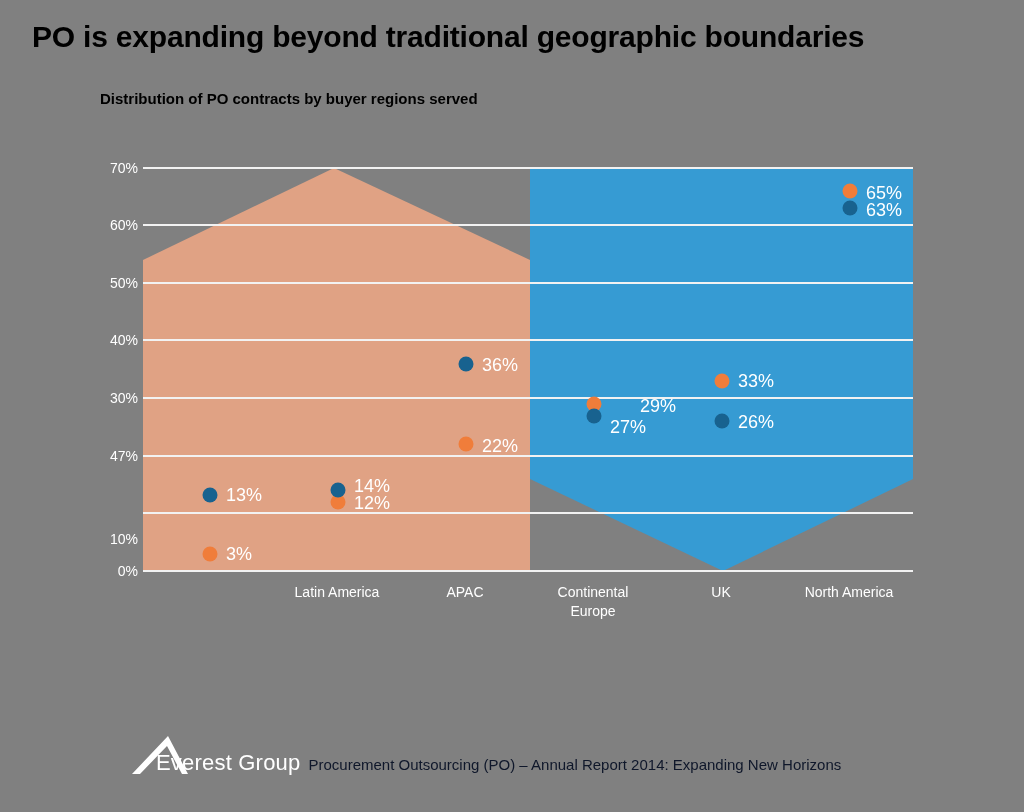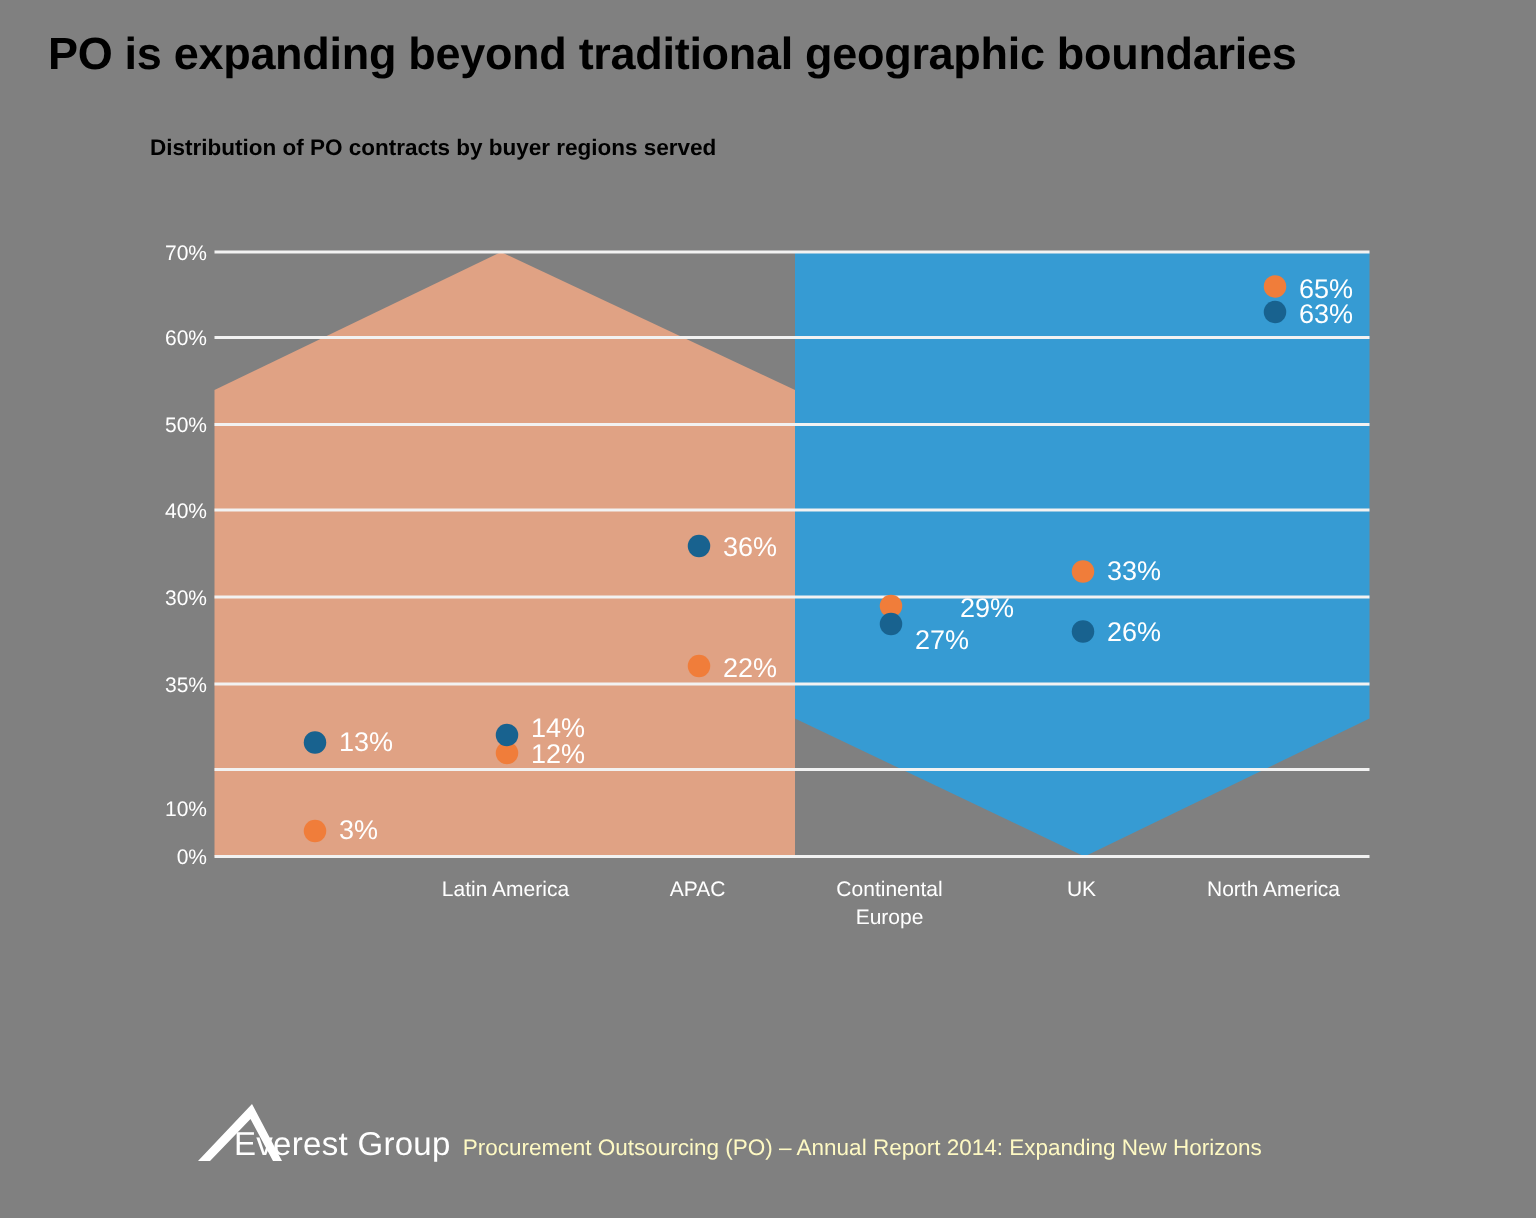--- a/index.html
+++ b/index.html
@@ -143,21 +143,21 @@
     top: -16px;
   }
   #logo-word {
     font-size: 22px;
     color: #ffffff;
     margin-left: 26px;
     letter-spacing: 0.2px;
   }
   #footer-text {
     font-size: 15px;
-    color: #fef9c3;
+    color: #0f172a;
     margin-left: 8px;
     white-space: nowrap;
   }
 </style>
 </head>
 <body>
 
 <div id="slide">
 
   <div id="title">PO is expanding beyond traditional geographic boundaries</div>
@@ -179,21 +179,21 @@
         <line x1="143" y1="340" x2="913" y2="340"></line>
         <line x1="143" y1="398" x2="913" y2="398"></line>
         <line x1="143" y1="456" x2="913" y2="456"></line>
         <line x1="143" y1="513" x2="913" y2="513"></line>
         <line x1="143" y1="571" x2="913" y2="571"></line>
       </g>
     </svg>
 
     <div class="ytick" style="left:92px; top:571px;">0%</div>
     <div class="ytick" style="left:92px; top:539px;">10%</div>
-    <div class="ytick" style="left:92px; top:456px;">35%</div>
+    <div class="ytick" style="left:92px; top:456px;">47%</div>
     <div class="ytick" style="left:92px; top:398px;">30%</div>
     <div class="ytick" style="left:92px; top:340px;">40%</div>
     <div class="ytick" style="left:92px; top:283px;">50%</div>
     <div class="ytick" style="left:92px; top:225px;">60%</div>
     <div class="ytick" style="left:92px; top:168px;">70%</div>
 
     <div class="xtick" style="left:257px; top:583px;">
       <div>Latin America</div>
     </div>
     <div class="xtick" style="left:385px; top:583px;">

